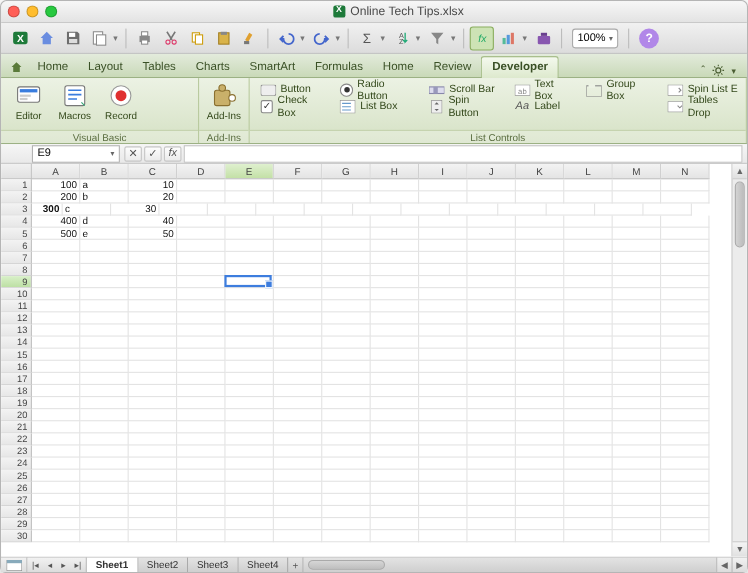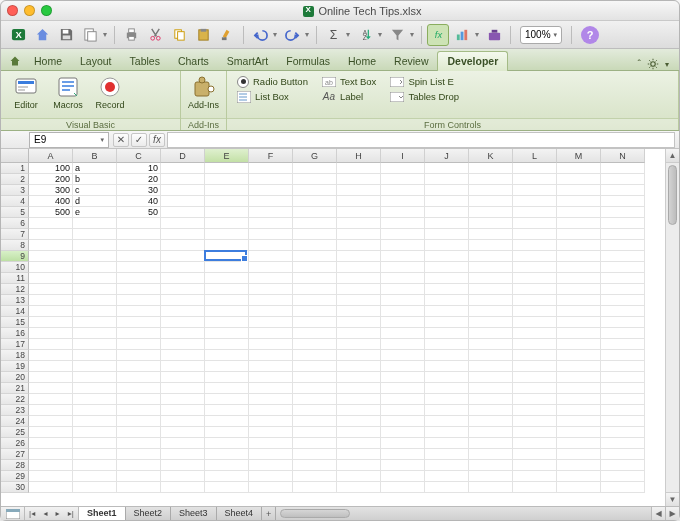--- a/index.html
+++ b/index.html
@@ -297,47 +297,93 @@
             </div>
             <div class="lbl">Add-Ins</div>
           </div>
       </div>
       <div class="glabel">Add-Ins</div>
     </div>
     <div class="rgroup" style="flex:1">
       <div class="body" style="gap:14px;padding-left:4px;">
         <div class="fctrl">
           <div class="row">
+              <span class="ic2">
+                <svg width="14" height="10" viewBox="0 0 14 10">
+                  <rect x="0" y="0" width="14" height="10" rx="2" fill="#eee" stroke="#888"></rect>
+                </svg>
+              </span>
+              <span class="lbl">Button</span>
+            </div>
+          <div class="row">
+              <span class="box check"></span>
+              <span class="lbl">Check Box</span>
+            </div>
+        </div>
+        <div class="fctrl">
+          <div class="row">
               <span class="box radio sel"></span>
               <span class="lbl">Radio Button</span>
             </div>
           <div class="row">
               <span class="ic2">
                 <svg width="14" height="12" viewBox="0 0 14 12">
                   <rect x="0" y="0" width="14" height="12" fill="#fff" stroke="#888"></rect>
                   <path d="M2 3h8M2 6h8M2 9h8" stroke="#69c"></path>
                 </svg>
               </span>
               <span class="lbl">List Box</span>
             </div>
         </div>
         <div class="fctrl">
           <div class="row">
               <span class="ic2">
                 <svg width="14" height="10" viewBox="0 0 14 10">
+                  <rect x="0" y="2" width="14" height="6" fill="#dde" stroke="#88a"></rect>
+                  <rect x="4" y="2" width="4" height="6" fill="#99b"></rect>
+                </svg>
+              </span>
+              <span class="lbl">Scroll Bar</span>
+            </div>
+          <div class="row">
+              <span class="ic2">
+                <svg width="10" height="12" viewBox="0 0 10 12">
+                  <rect x="0" y="0" width="10" height="12" fill="#eee" stroke="#888"></rect>
+                  <path d="M5 2l2 2h-4zM5 10l-2-2h4z" fill="#666"></path>
+                </svg>
+              </span>
+              <span class="lbl">Spin Button</span>
+            </div>
+        </div>
+        <div class="fctrl">
+          <div class="row">
+              <span class="ic2">
+                <svg width="14" height="10" viewBox="0 0 14 10">
                   <rect x="0" y="0" width="14" height="10" fill="#fff" stroke="#888"></rect>
                   <text x="3" y="8" font-size="7" fill="#888">ab</text>
                 </svg>
               </span>
               <span class="lbl">Text Box</span>
             </div>
           <div class="row">
               <span class="ic2" style="font-style:italic;font-size:10px;color:#555;">Aa</span>
               <span class="lbl">Label</span>
             </div>
+        </div>
+        <div class="fctrl">
+          <div class="row">
+              <span class="ic2">
+                <svg width="14" height="12" viewBox="0 0 14 12">
+                  <rect x="0" y="2" width="14" height="10" fill="none" stroke="#888"></rect>
+                  <rect x="2" y="0" width="6" height="4" fill="#ecf2e4"></rect>
+                </svg>
+              </span>
+              <span class="lbl">Group Box</span>
+            </div>
+          <div class="row">&nbsp;</div>
         </div>
         <div class="fctrl">
           <div class="row">
               <span class="ic2">
                 <svg width="14" height="10" viewBox="0 0 14 10">
                   <rect x="0" y="0" width="14" height="10" fill="#fff" stroke="#888"></rect>
                   <path d="M10 3l2 2-2 2" fill="none" stroke="#888"></path>
                 </svg>
               </span>
               <span class="lbl">Spin List E</span>
@@ -346,21 +392,21 @@
               <span class="ic2">
                 <svg width="14" height="10" viewBox="0 0 14 10">
                   <rect x="0" y="0" width="14" height="10" fill="#fff" stroke="#888"></rect>
                   <path d="M9 4l2 2 2-2" fill="none" stroke="#888"></path>
                 </svg>
               </span>
               <span class="lbl">Tables Drop</span>
             </div>
         </div>
       </div>
-      <div class="glabel">Form Controls</div>
+      <div class="glabel">List Controls</div>
     </div>
   </div>
 
   <div class="fbar">
     <div class="namebox">
         <span>E9</span>
         <span class="tri">▾</span>
       </div>
     <div class="fbtns">
       <span>✕</span>
@@ -447,21 +493,21 @@
           <div class="c cwG" style="width: 44px;"></div>
           <div class="c cwH" style="width: 44px;"></div>
           <div class="c cwI" style="width: 44px;"></div>
           <div class="c cwJ" style="width: 44px;"></div>
           <div class="c cwK" style="width: 44px;"></div>
           <div class="c cwL" style="width: 44px;"></div>
           <div class="c cwM" style="width: 44px;"></div>
           <div class="c cwN" style="width: 44px;"></div>
         </div>
         <div class="cellrow">
-          <div class="c cwA num" style="width: 44px;">300</div>
+          <div class="c cwA num" style="width: 28px; font-weight: bold;">300</div>
           <div class="c cwB" style="width: 44px;">c</div>
           <div class="c cwC num" style="width: 44px;">30</div>
           <div class="c cwD" style="width: 44px;"></div>
           <div class="c cwE" style="width: 44px;"></div>
           <div class="c cwF" style="width: 44px;"></div>
           <div class="c cwG" style="width: 44px;"></div>
           <div class="c cwH" style="width: 44px;"></div>
           <div class="c cwI" style="width: 44px;"></div>
           <div class="c cwJ" style="width: 44px;"></div>
           <div class="c cwK" style="width: 44px;"></div>

